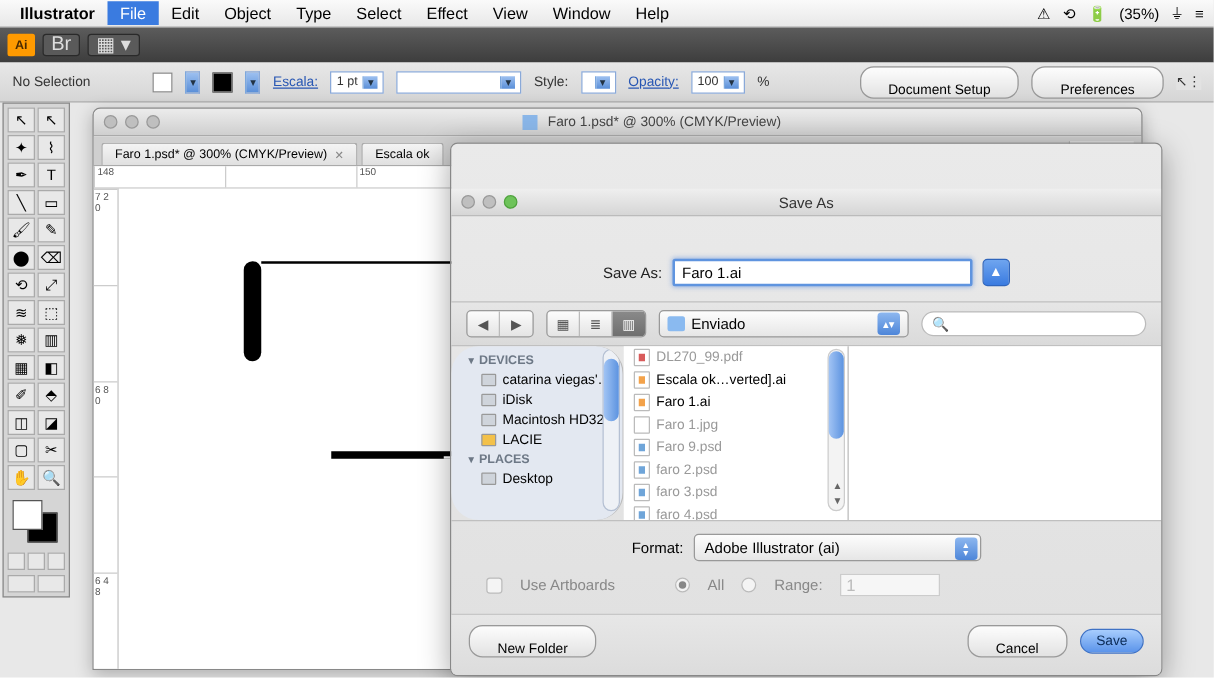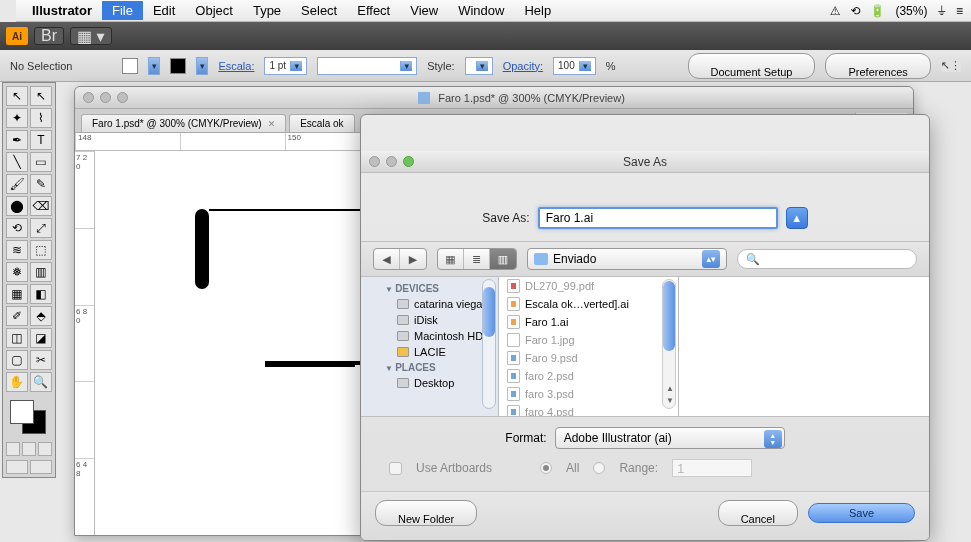--- a/index.html
+++ b/index.html
@@ -1,19 +1,19 @@
 <!DOCTYPE html>
 <html><head>
 <meta charset="utf-8">
 <style>
 * { margin: 0; padding: 0; box-sizing: border-box; font-family: "Lucida Grande", "Helvetica Neue", Arial, sans-serif; }
 body { width: 971px; height: 542px; background: #e8e8e8; overflow: hidden; position: relative; font-size: 11px; }
 
 
-.menubar { height: 22px; background: linear-gradient(#fafafa,#e8e8e8); display: flex; align-items: center; padding: 0 8px; border-bottom: 1px solid #bbb; font-size: 13px; margin-left: 16px; }
+.menubar { height: 22px; background: linear-gradient(#fafafa,#e8e8e8); display: flex; align-items: center; padding: 0 8px; border-bottom: 1px solid #bbb; font-size: 13px; }
 .menubar .apple { font-size: 15px; margin-right: 8px; }
 .menubar .app-name { font-weight: bold; margin-right: 10px; }
 .menubar .menu-item { padding: 2px 10px; cursor: default; }
 .menubar .menu-item.active { background: #3a7be0; color: #fff; }
 .menubar .status { margin-left: auto; display: flex; align-items: center; gap: 10px; font-size: 12px; }
 
 
 .apptoolbar { height: 28px; background: linear-gradient(#5c5c5c,#3d3d3d); display: flex; align-items: center; padding: 0 6px; gap: 6px; }
 .ai-logo { width: 22px; height: 18px; background: #ff9a00; border-radius: 2px; display:flex; align-items:center; justify-content:center; font-weight:bold; font-size:10px; color:#4a2a00; }
 .apptoolbar .tb-btn { background:#5a5a5a; border:1px solid #2a2a2a; border-radius:3px; padding:1px 6px; height:18px; color:#ddd; font-size:16px; display:flex; align-items:center; }
@@ -70,21 +70,21 @@
 .nav-seg { display:flex; border:1px solid #9a9a9a; border-radius:4px; overflow:hidden; background:linear-gradient(#fcfcfc,#e4e4e4); }
 .nav-seg span { width:26px; height:20px; display:flex; align-items:center; justify-content:center; font-size:11px; color:#555; border-right:1px solid #bbb; }
 .nav-seg span:last-child{ border-right:none; }
 .nav-seg span.sel { background:linear-gradient(#8a8a8a,#6f6f6f); color:#fff; }
 .path-dd { flex:0 0 200px; height:22px; border:1px solid #999; border-radius:4px; background:linear-gradient(#fdfdfd,#e6e6e6); display:flex; align-items:center; padding:0 6px; font-size:12px; gap:5px; }
 .path-dd .fold { width:14px; height:12px; background:#8abaf0; border-radius:2px; }
 .path-dd .dd-caret { margin-left:auto; width:18px; height:18px; background:linear-gradient(#8db7ef,#4e86d9); border-radius:3px; display:flex; align-items:center; justify-content:center; color:#fff; font-size:9px; }
 .search { flex:1; height:20px; border:1px solid #bbb; border-radius:10px; background:#fff; display:flex; align-items:center; padding:0 8px; color:#888; font-size:11px; }
 
 .browser { display:flex; height:140px; border-bottom:1px solid #bfbfbf; }
-.sidebar { width:138px; background:#e3e8f1; border-right:1px solid #bcbcbc; padding:4px 16px; font-size:11px; overflow:hidden; position:relative; }
+.sidebar { width:138px; background:#e3e8f1; border-right:1px solid #bcbcbc; padding:4px 4px; font-size:11px; overflow:hidden; position:relative;border-radius:22px; }
 .sidebar .scroll { position:absolute; right:2px; top:2px; width:14px; height:130px; background:#eef1f6; border:1px solid #b5c0d3; border-radius:7px; }
 .sidebar .thumb { position:absolute; right:3px; top:10px; width:12px; height:50px; background:linear-gradient(90deg,#a2c4f4,#5c93e0); border-radius:6px; }
 .sidebar .section { color:#6d7886; font-weight:bold; font-size:10px; padding:2px 8px; }
 .sidebar .section::before { content:"▼ "; font-size:8px; }
 .sidebar .item { padding:2px 8px 2px 20px; display:flex; align-items:center; gap:5px; white-space:nowrap; overflow:hidden; text-overflow:ellipsis; }
 .sidebar .dev-icon { width:12px; height:10px; background:#cfd4db; border:1px solid #999; border-radius:1px; flex:none; }
 .sidebar .dev-icon.orange { background:#f3c14a; }
 
 .filecol { width:180px; border-right:1px solid #bcbcbc; background:#fff; font-size:11px; overflow:hidden; position:relative; }
 .filecol .row { padding:2px 6px 2px 8px; display:flex; align-items:center; gap:5px; white-space:nowrap; overflow:hidden; text-overflow:ellipsis; }
@@ -103,21 +103,21 @@
 .format-dd .dd-caret2 { position:absolute; right:2px; top:2px; width:18px; height:18px; background:linear-gradient(#8db7ef,#4e86d9); border-radius:3px; color:#fff; font-size:8px; display:flex; flex-direction:column; align-items:center; justify-content:center; line-height:7px; }
 
 .artboard-row { display:flex; align-items:center; gap:14px; padding:6px 20px 14px 28px; font-size:12px; color:#888; }
 .chk { width:13px; height:13px; border:1px solid #bbb; border-radius:3px; background:#f4f4f4; }
 .radio { width:12px; height:12px; border:1px solid #bbb; border-radius:50%; background:#f4f4f4; display:inline-block; }
 .radio.sel::after { content:""; display:block; width:6px; height:6px; border-radius:50%; background:#888; margin:2px; }
 .range-input { width:80px; height:18px; border:1px solid #ccc; background:#f6f6f6; color:#bbb; padding:0 4px; }
 
 .dlg-footer { display:flex; align-items:center; padding:8px 14px 14px; border-top:1px solid #c7c7c7; background:linear-gradient(#e7e7e7,#dcdcdc); gap:10px; }
 .dlg-footer .spacer { flex:1; }
-.pill-btn.primary { background:linear-gradient(#a7cdfd,#5a93ea); border-color:#3f72c5; color:#0b2b56; font-weight:500; padding:0 40px; }
+.pill-btn.primary { background:linear-gradient(#a7cdfd,#5a93ea); border-color:#3f72c5; color:#0b2b56; font-weight:500; padding:0 12px; }
 </style>
 </head>
 <body>
 
 <div class="menubar">
   <span class="apple"></span>
   <span class="app-name">Illustrator</span>
   <span class="menu-item active">File</span>
   <span class="menu-item">Edit</span>
   <span class="menu-item">Object</span>

